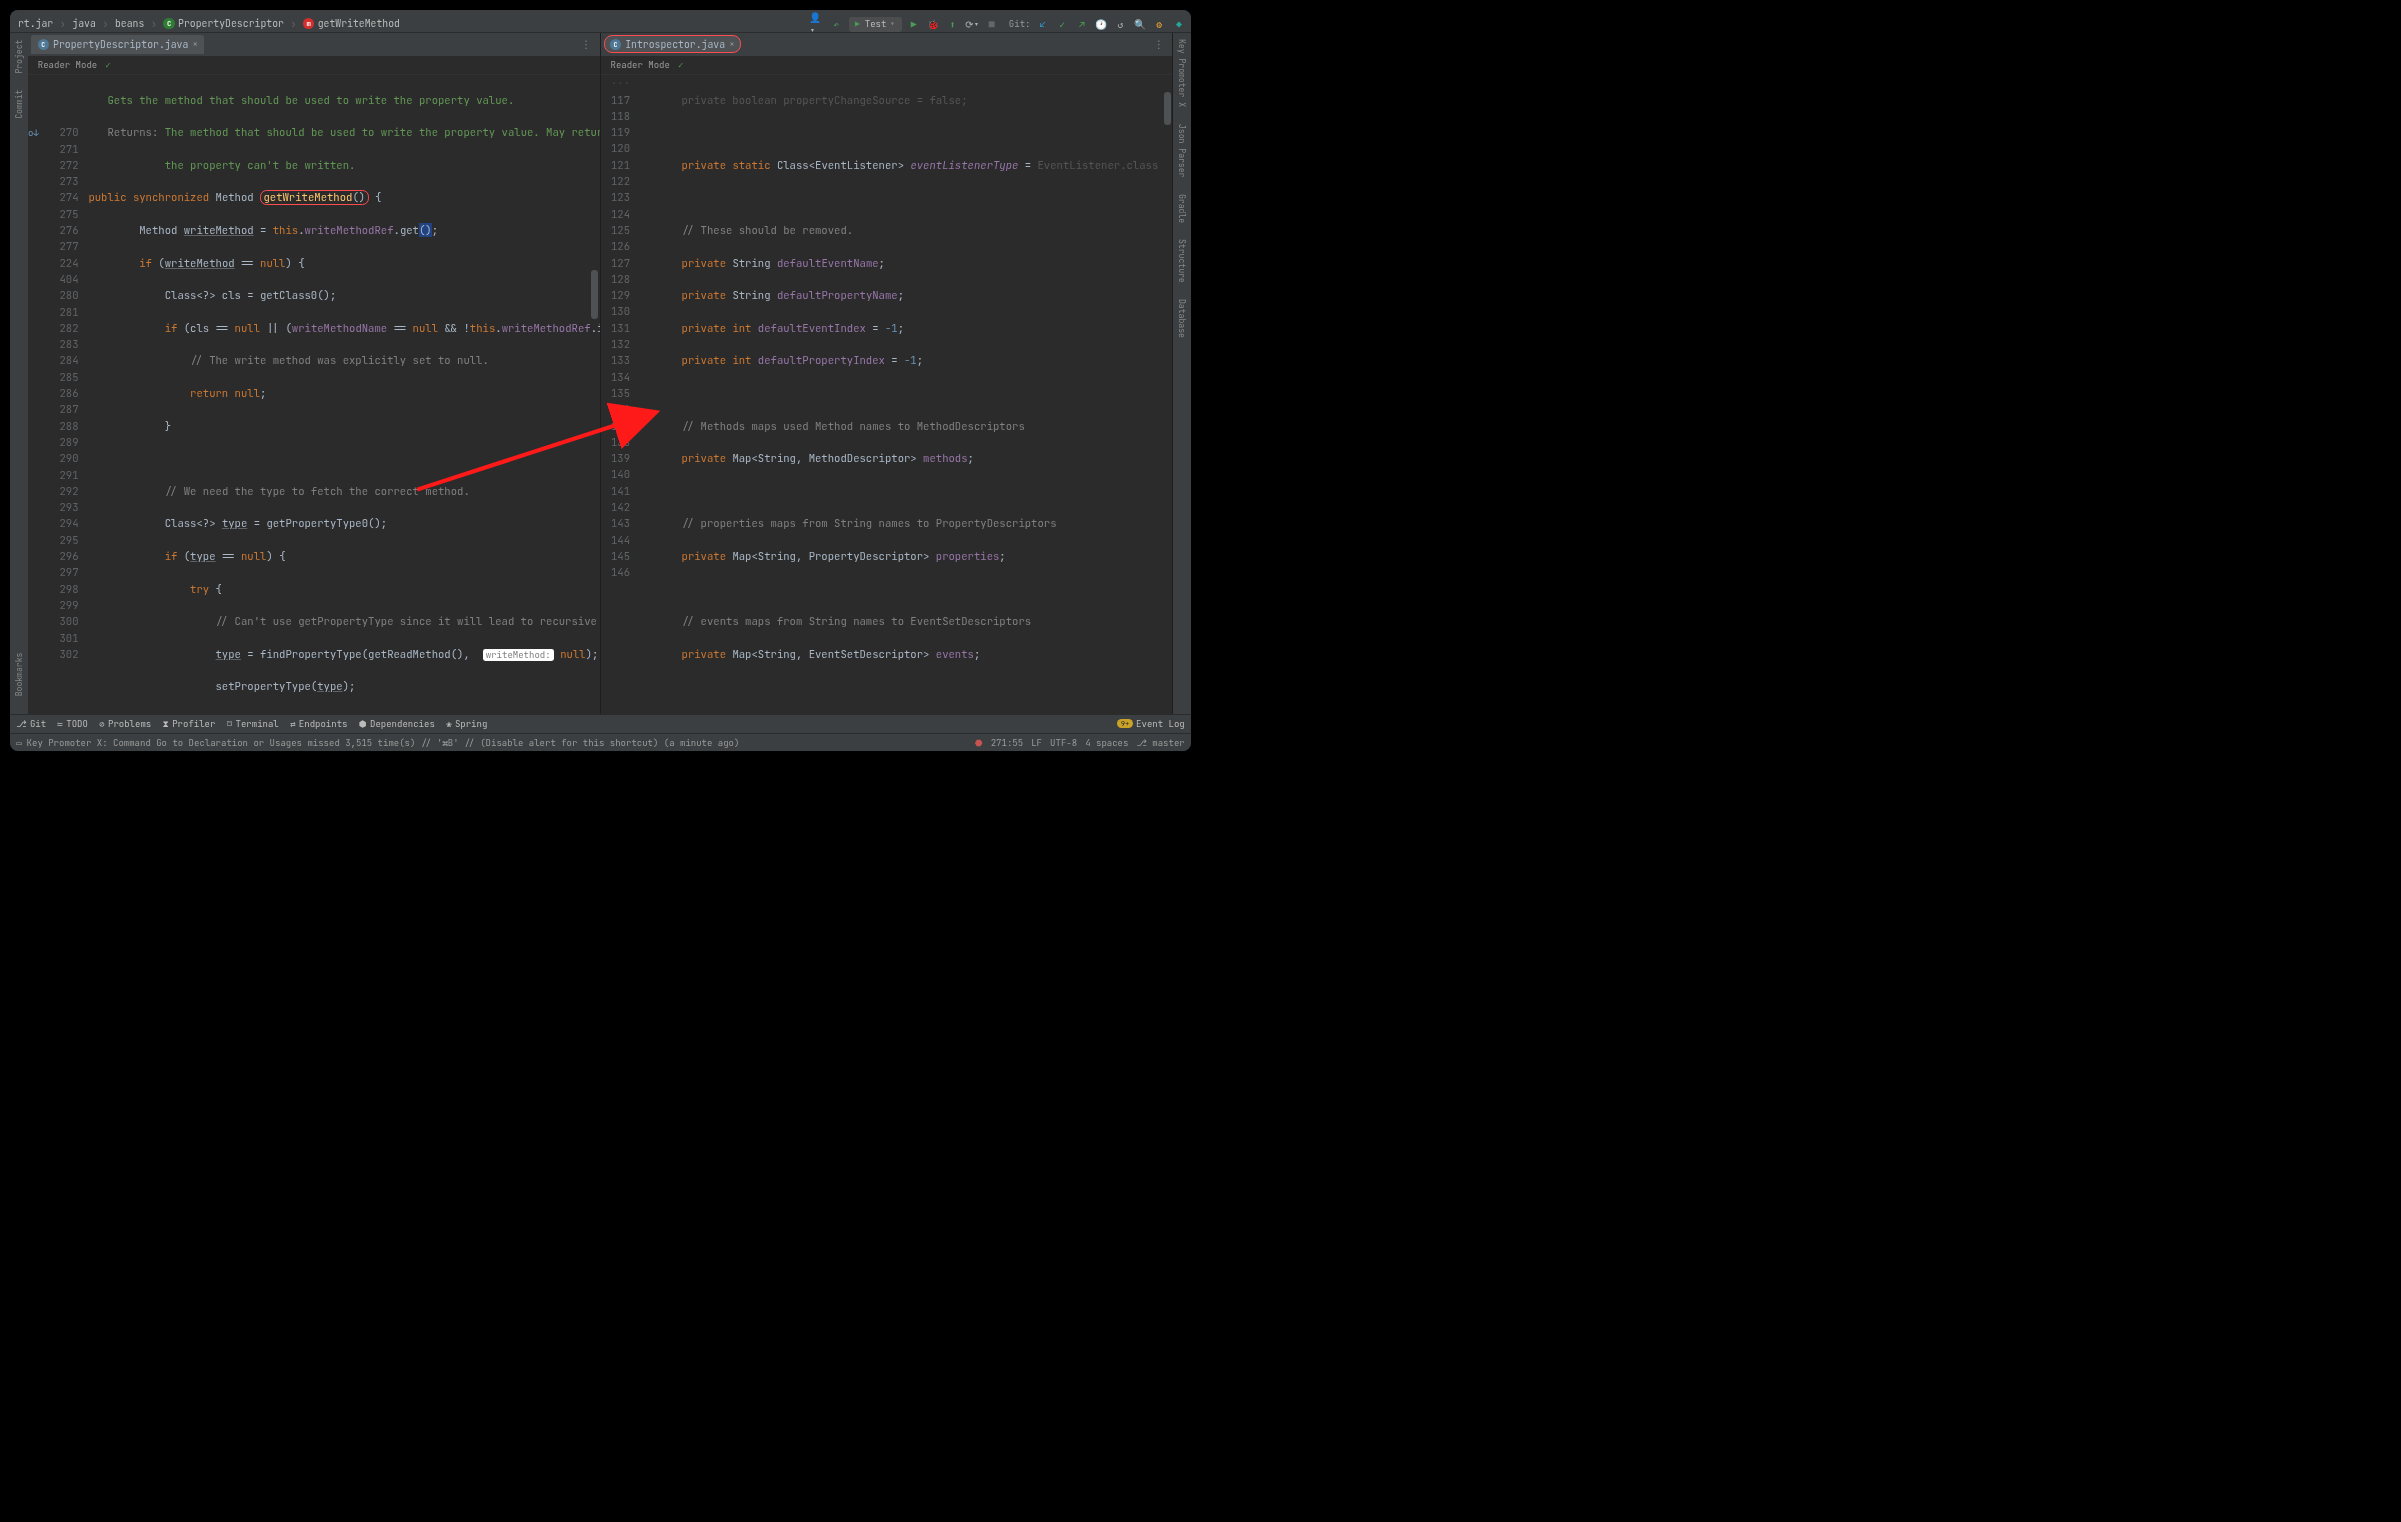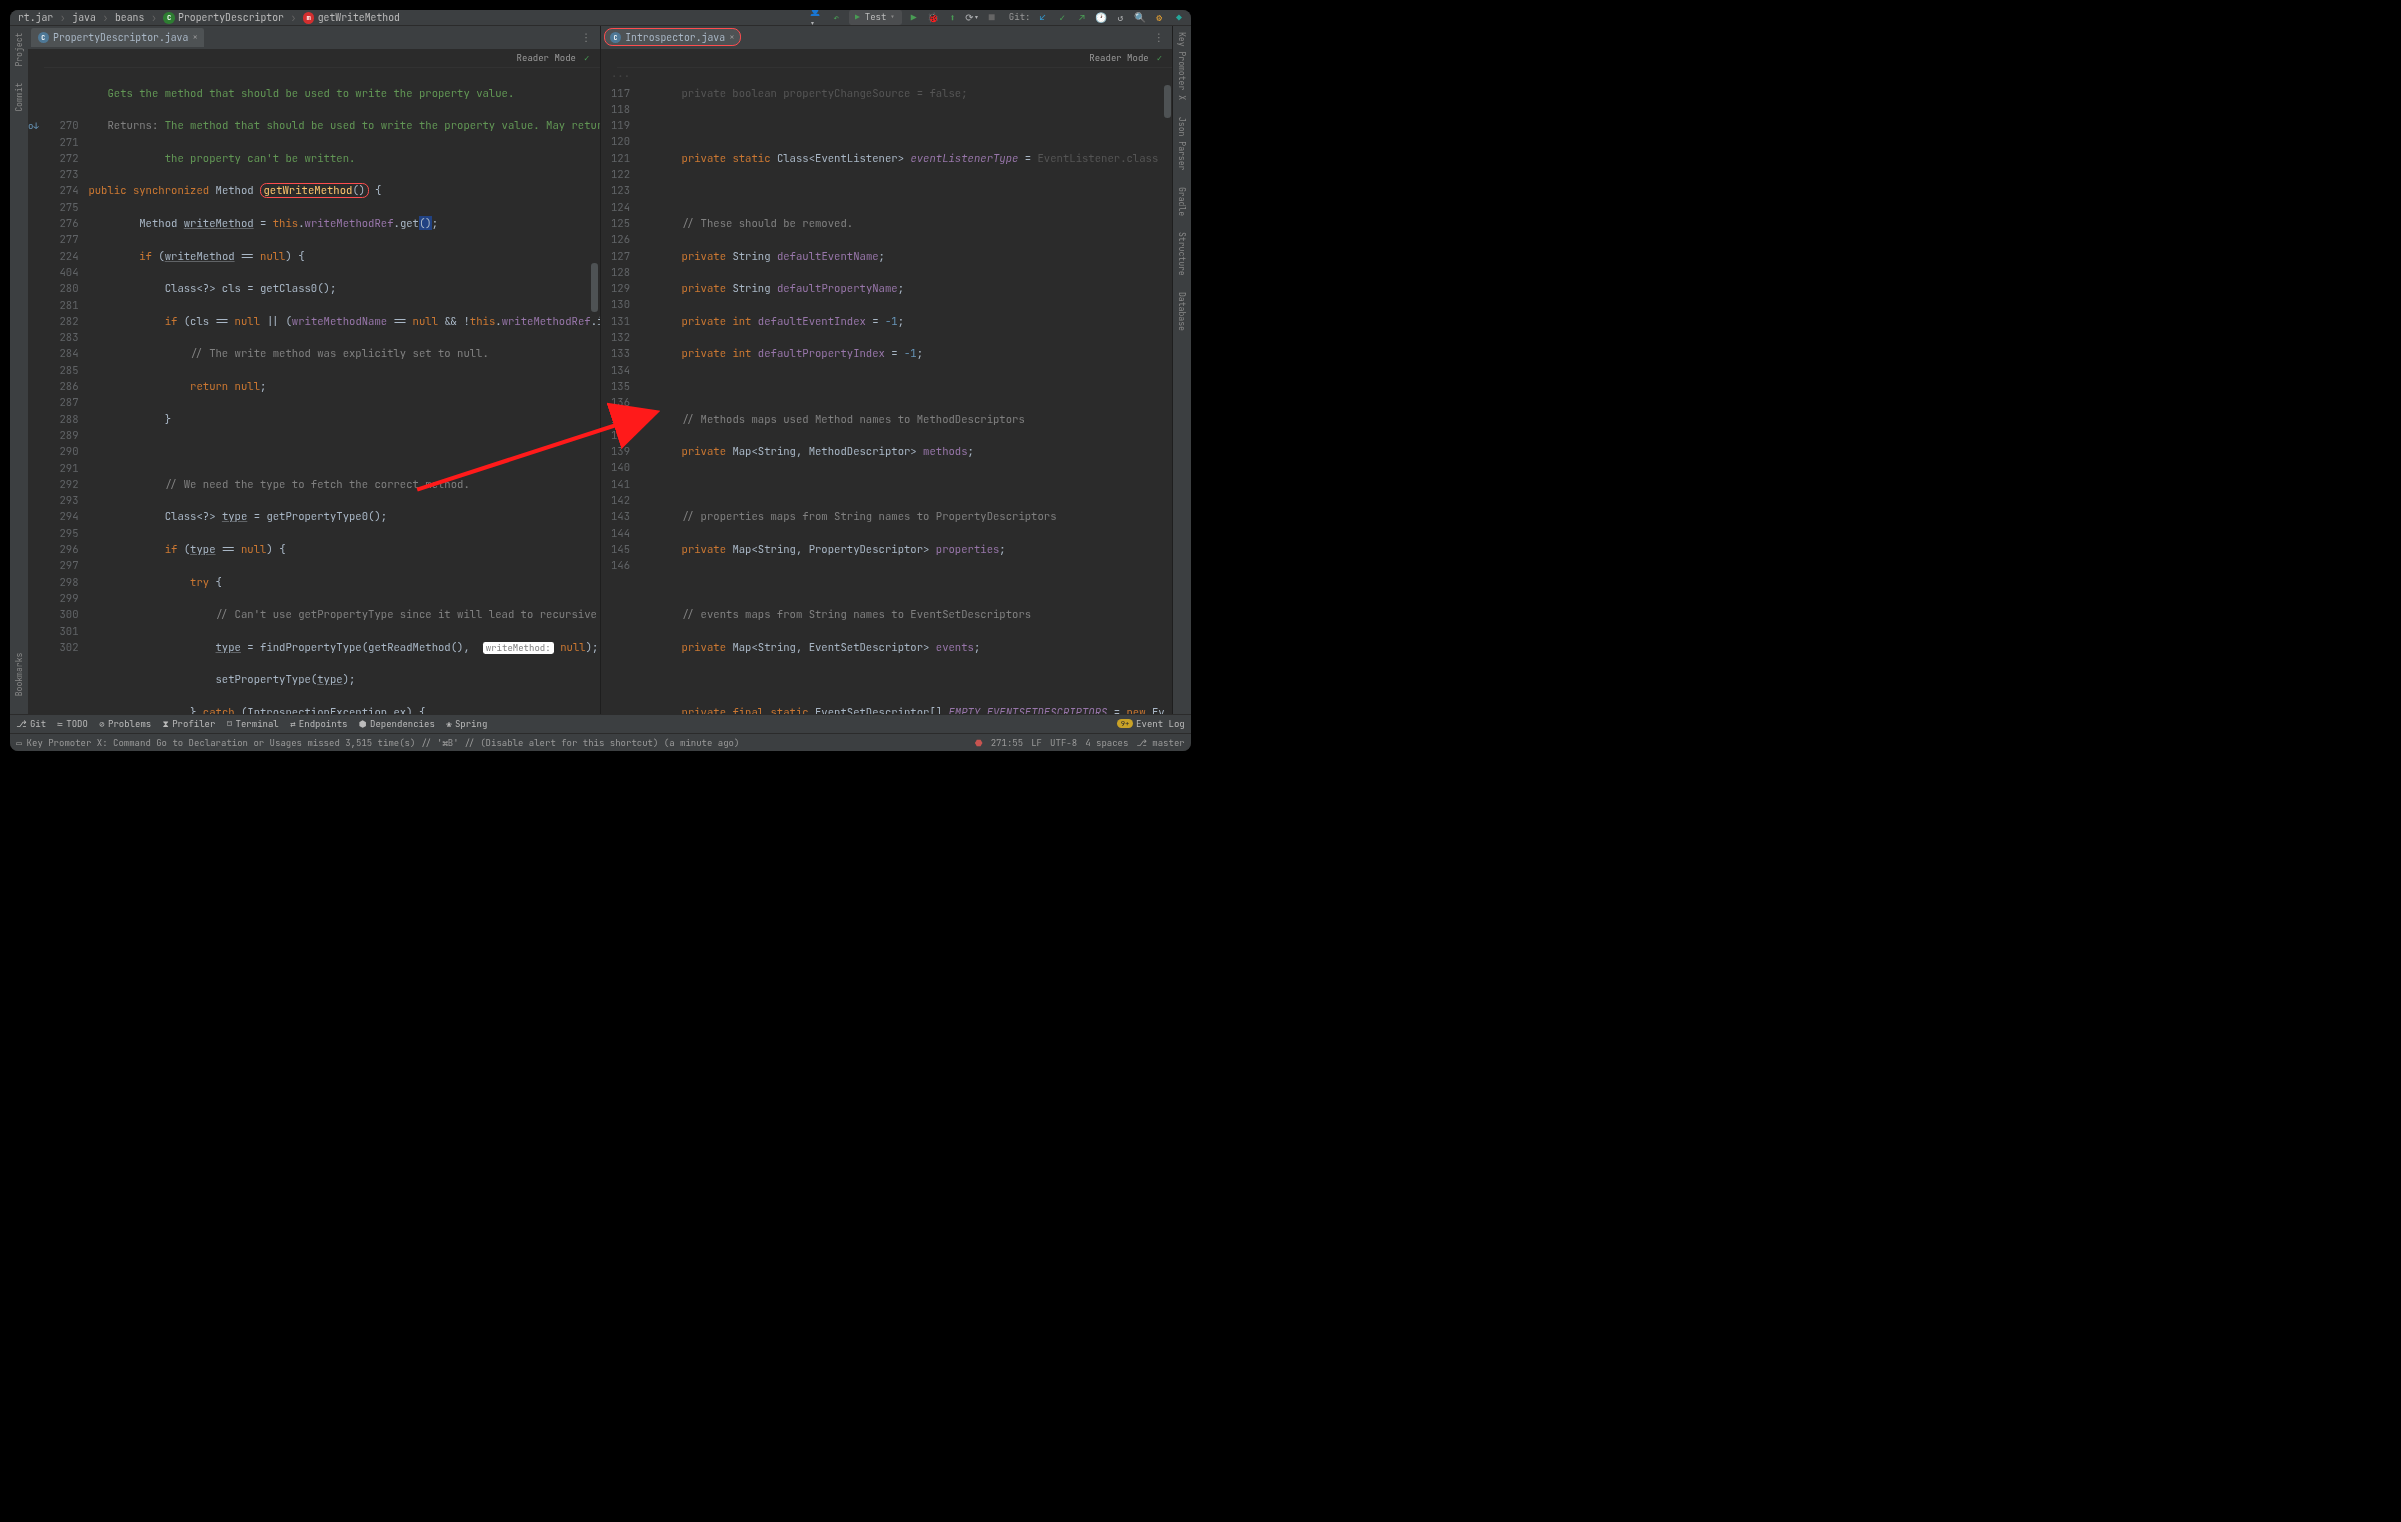--- a/index.html
+++ b/index.html
@@ -16,25 +16,25 @@
 .window {
   position: absolute;
   left: 9.8px; top: 9.8px; right: 9.8px; bottom: 9.8px;
   background: #2B2B2B;
   border-radius: 8.1px;
   overflow: hidden;
   display: flex;
   flex-direction: column;
 }
 .breadcrumb-bar {
-  height: 16px;
+  height: 23px;
   background: #3C3F41;
   border-bottom: 0.8px solid #2B2B2B;
   display: flex;
-  align-items: flex-start;
+  align-items: flex-end;
   padding: 0 4.9px;
   font-size: 9.8px;
   color: #BBB;
   justify-content: space-between;
 }
 .bc-left { display: flex; align-items: center; gap: 3.3px; }
 .bc-item { display: flex; align-items: center; gap: 3.3px; padding: 1.6px 3.3px; }
 .bc-sep { color: #666; }
 .bc-right { display: flex; align-items: center; gap: 4.9px; }
 .tb-icon { width: 14.6px; height: 14.6px; display:inline-flex; align-items:center; justify-content:center; color:#AFB1B3; }
@@ -53,21 +53,21 @@
 }
 .rail-label { writing-mode: vertical-rl; transform: rotate(180deg); padding:3.3px 0; cursor:pointer; }
 .right-rail .rail-label { transform: none; }
 .editors { flex:1; display:flex; min-width:0; }
 .editor-pane { flex:1; display:flex; flex-direction:column; min-width:0; border-right:0.8px solid #1e1e1e; }
 .tab-row { height:23px; background:#3C3F41; display:flex; align-items:center; padding:0 3.3px; justify-content:space-between; }
 .tab { display:flex; align-items:center; gap:4.1px; padding:3.3px 6.5px; background:#4E5254; border-radius:2.4px 2.4px 0 0; font-size:9.8px; position:relative; }
 .tab.highlighted { border:1.6px solid #FF4D4F; border-radius:8.1px; padding:1.6px 4.9px; }
 .tab-close { color:#999; font-size:9px; }
 .tab-actions { display:flex; gap:6.5px; align-items:center; padding-right:4.9px; color:#888; }
-.editor-header { height:19.5px; display:flex; justify-content:flex-end; align-items:center; padding:0 10px; font-size:9px; color:#999; background:#2B2B2B; border-bottom:0.8px solid #323232;margin-left:16px; }
+.editor-header { height:19.5px; display:flex; justify-content:flex-start; align-items:center; padding:0 10px; font-size:9px; color:#999; background:#2B2B2B; border-bottom:0.8px solid #323232; }
 .reader-mode { display:flex; align-items:center; gap:3.3px; }
 .check { color:#499C54; }
 .code-area { flex:1; overflow:hidden; display:flex; font-size:10.6px; line-height:16.3px; position:relative; }
 .gutter { width:41px; text-align:right; color:#606366; padding:0 6.5px 0 0; user-select:none; background:#2B2B2B; }
 .gutter-extra { width:16.3px; background:#2B2B2B; }
 .code { flex:1; white-space:pre; overflow:hidden; background:#2B2B2B; padding-left:3.3px; position:relative; }
 .c-kw { color:#CC7832; }
 .c-method { color:#FFC66D; }
 .c-field { color:#9876AA;text-align:center; }
 .c-comment { color:#808080; }

